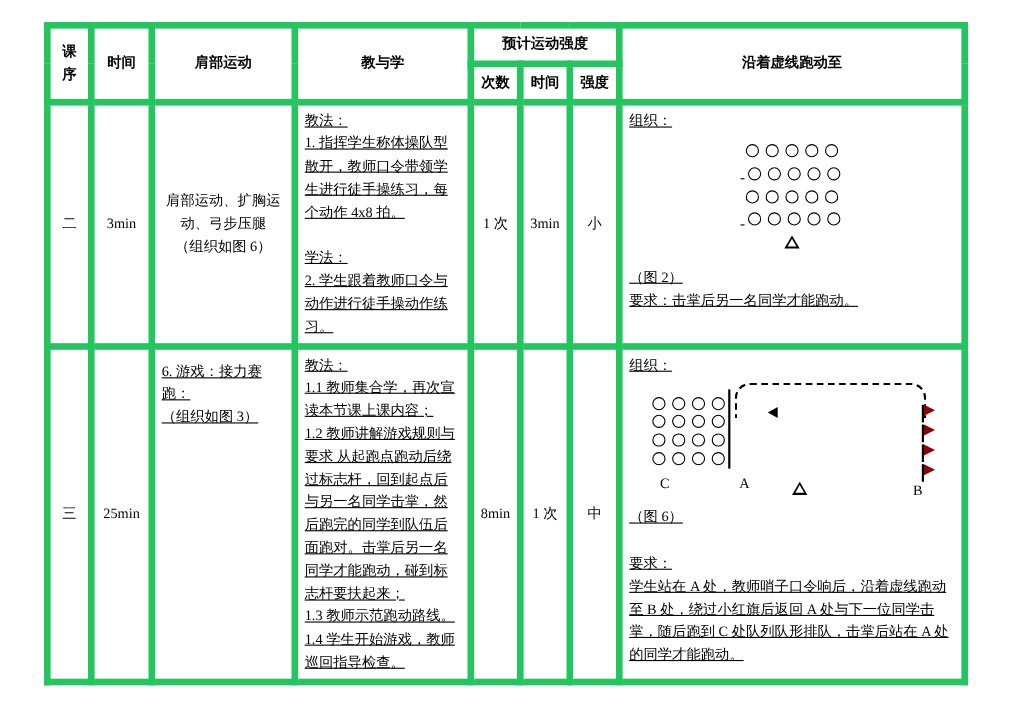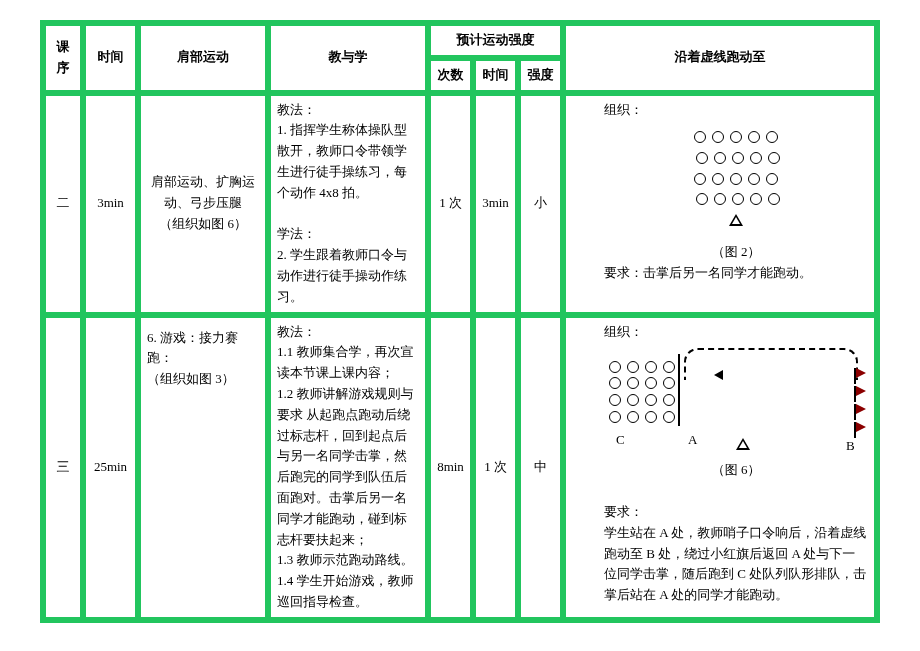--- a/index.html
+++ b/index.html
@@ -18,32 +18,32 @@
   table.main th, table.main td {
     border: 6px solid #22c55e;
     padding: 4px 6px;
     vertical-align: middle;
     text-align: center;
     line-height: 1.6;
   }
   table.main td.left {
     text-align: left;
     vertical-align: top;
+    text-decoration: underline;
   }
   .col-seq { width: 40px; }
   .col-time { width: 55px; }
   .col-activity { width: 130px; }
   .col-teach { width: 160px; }
   .col-count { width: 45px; }
   .col-dur { width: 45px; }
   .col-intensity { width: 45px; }
   .col-org { width: auto; }
   .org-block {
     text-align: left;
-    margin-left: 32px;
   }
   .diagram {
     text-align: center;
     margin: 6px 0;
     font-family: sans-serif;
   }
   .circle {
     display: inline-block;
     width: 10px; height: 10px;
     border: 1.5px solid #000;
@@ -63,21 +63,21 @@
   .triangle::after {
     content: "";
     position: absolute;
     left: -4px; top: 3px;
     width: 0; height: 0;
     border-left: 4px solid transparent;
     border-right: 4px solid transparent;
     border-bottom: 7px solid #fff;
   }
   .caption {
-    text-align: center;
+    text-align: left;
     margin-top: 2px;
   }
   .fig3-wrap {
     position: relative;
     width: 260px;
     height: 110px;
     margin: 6px auto 2px;
     font-family: sans-serif;
   }
   .fig3-circles {

